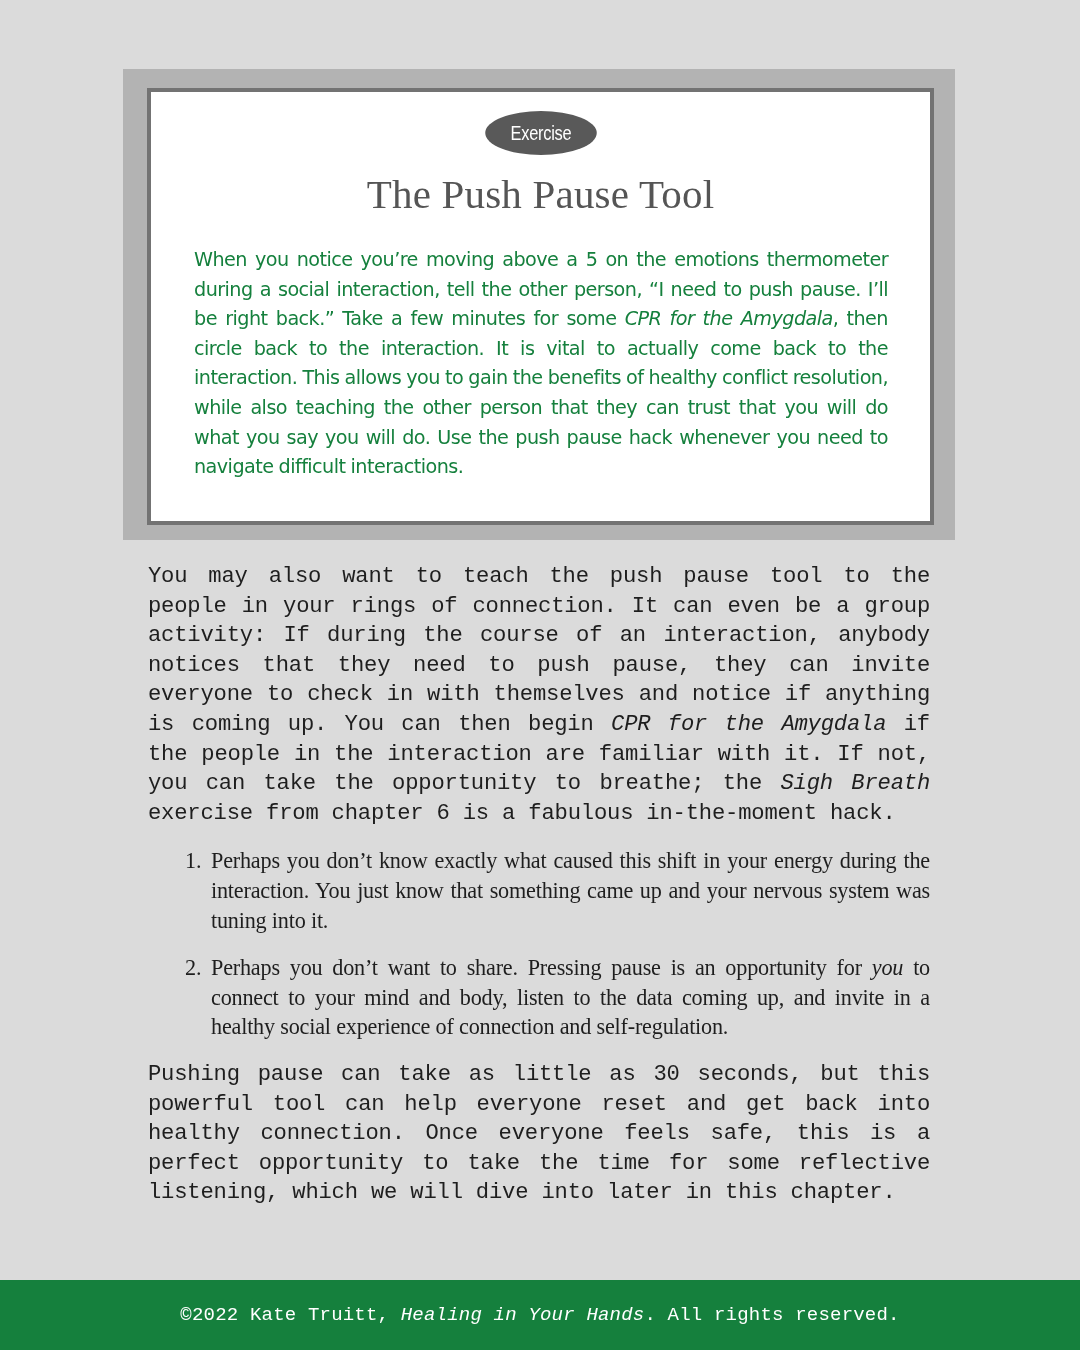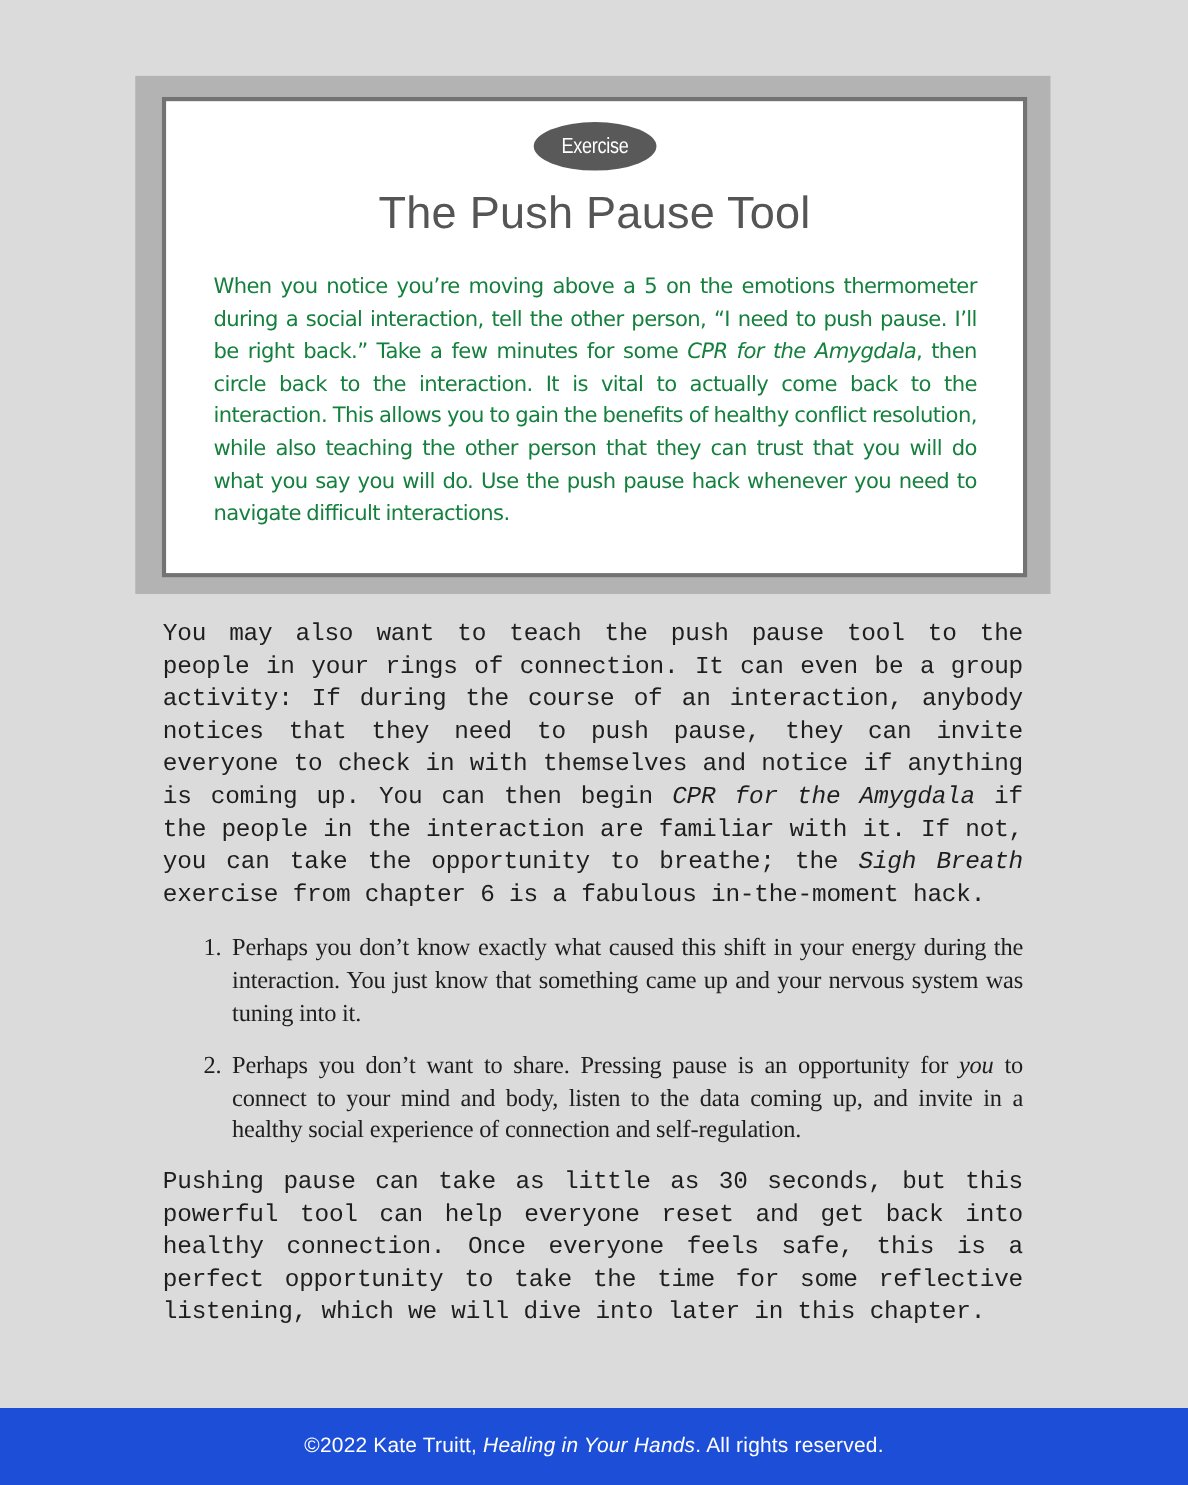--- a/index.html
+++ b/index.html
@@ -17,43 +17,43 @@
     }
     .pill {
       position: absolute; left: 322px; top: 19px; width: 136px; height: 44px;
       border-radius: 50%; background: #595959; color: #ffffff;
       display: flex; align-items: center; justify-content: center;
       font-family: "Liberation Sans", sans-serif; font-size: 20px;
       transform: scaleX(0.82); letter-spacing: -0.3px;
     }
     .ex-title {
       position: absolute; left: 0; right: 0; top: 78px; text-align: center;
-      font-family: Liberation Sans, sans-serif; font-size: 41px; color: #555555;
+      font-family: Liberation Serif, serif; font-size: 41px; color: #555555;
       font-weight: normal; letter-spacing: 0.2px; margin: 0;
     }
     .ex-body {
       position: absolute; left: 43px; top: 153px; width: 694px;
       font-family: "DejaVu Sans", sans-serif; font-size: 19.2px; line-height: 29.6px;
       color: #15803d; text-align: justify; margin: 0;
       letter-spacing: -0.55px; word-spacing: -0.5px;
     }
     .main {
       position: absolute; left: 148px; top: 562px; width: 782px;
       font-family: "Liberation Serif", serif; font-size: 22.2px; line-height: 29.6px;
       color: #1e1e1e; text-align: justify; letter-spacing: -0.2px;
     }
     .main p { margin: 0 0 18px 0; font-family: Liberation Mono, monospace; }
     .main ol { margin: 0 0 18px 0; padding: 0 0 0 63px; list-style: none; }
     .main ol li { position: relative; margin-bottom: 18px; }
     .main ol li .num { position: absolute; left: -26px; top: 0; }
     .footer {
       position: absolute; left: 0; top: 1280px; width: 1080px; height: 70px;
-      background: #1d4ed8; color: #ffffff;
+      background: #15803d; color: #ffffff;
       display: flex; align-items: center; justify-content: center;
-      font-family: Liberation Sans, sans-serif; font-size: 19px; letter-spacing: 0.2px;
+      font-family: Liberation Mono, monospace; font-size: 19px; letter-spacing: 0.2px;
     }
     em, i { font-style: italic; }
   </style>
 </head>
 <body>
 
 <div class="outer-frame">
   <div class="inner-box">
     <div class="pill">Exercise</div>
     <h1 class="ex-title">The Push Pause Tool</h1>

